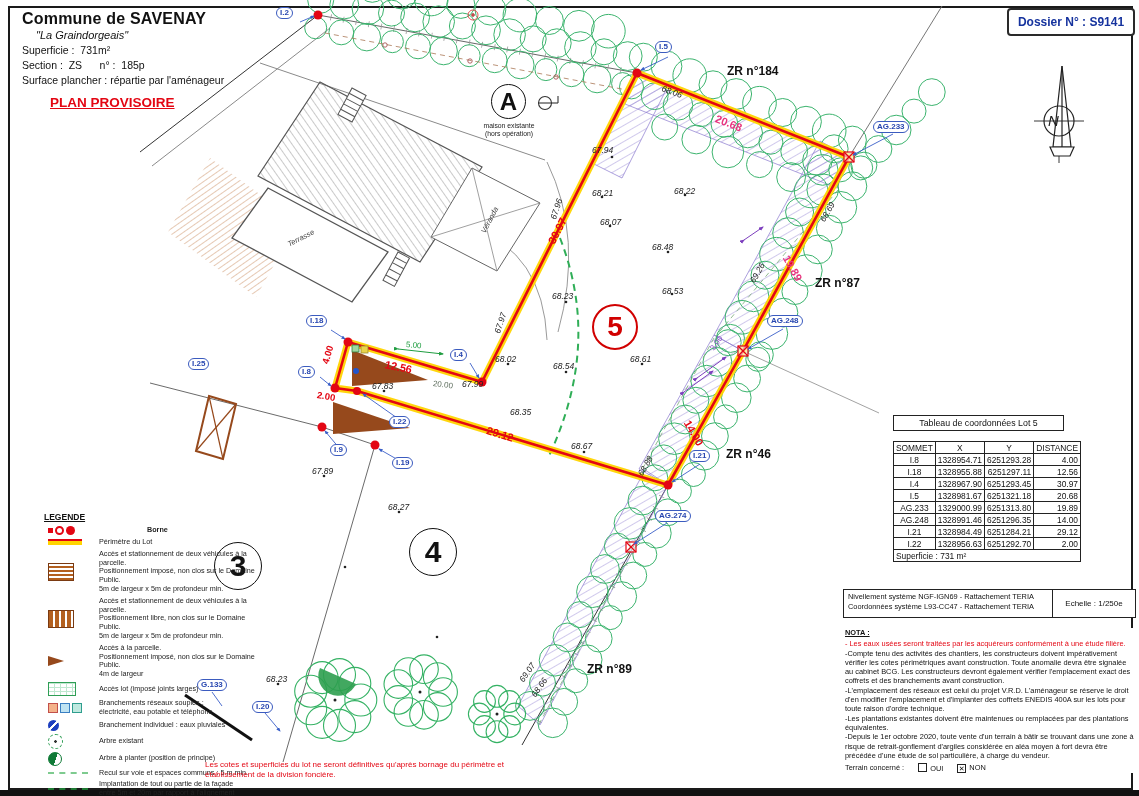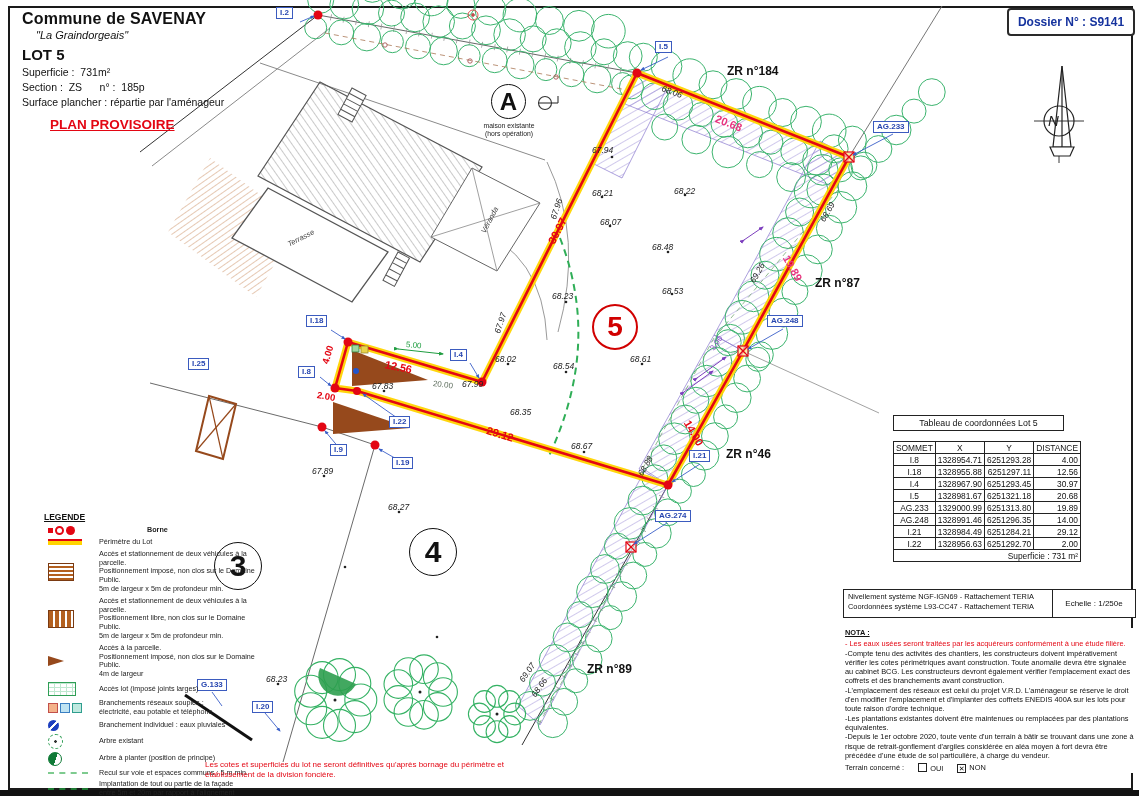--- a/index.html
+++ b/index.html
@@ -20,21 +20,21 @@
   
   .dossier{position:absolute;left:1007px;top:8px;width:124px;height:24px;border:2px solid #2a2a2a;
            border-radius:4px;display:flex;align-items:center;justify-content:center;
            font-size:12px;font-weight:bold;color:#16339e;background:#fff;}
 
   
   .north-n{position:absolute;left:1048px;top:112px;font-size:15px;font-style:italic;color:#222;}
 
   
   .bub{position:absolute;font-size:8px;font-weight:bold;color:#2746b0;border:1px solid #3b5bbf;
-       border-radius:0;padding:0 3px;background:#fff;line-height:10px;white-space:nowrap;z-index:4;}
+       border-radius:6px;padding:0 3px;background:#fff;line-height:10px;white-space:nowrap;z-index:4;}
   .parcel{position:absolute;font-size:12px;font-weight:bold;white-space:nowrap;z-index:3;}
   .elev{position:absolute;font-style:italic;font-size:8.5px;color:#222;white-space:nowrap;
         transform-origin:left center;z-index:3;}
   .dist{position:absolute;font-size:9.5px;font-weight:bold;color:#e30613;white-space:nowrap;
         transform-origin:left center;z-index:3;}
   .dist.pink{color:#e8327d;}
   .dim{position:absolute;font-size:8px;color:#1f9d40;white-space:nowrap;transform-origin:left center;z-index:3;}
   .dim.gray{color:#5f6f5f;}
   .dim.purple{color:#7d3fbe;}
   .lotnum{position:absolute;border-radius:50%;display:flex;align-items:center;justify-content:center;
@@ -46,21 +46,21 @@
             white-space:nowrap;z-index:3;}
 
   
   .coord{position:absolute;left:893px;top:415px;width:171px;background:#fff;z-index:5;}
   .coord-title{border:1px solid #222;text-align:center;font-size:8.8px;padding:2px 0;background:#fff;}
   .coord table{border-collapse:collapse;width:100%;margin-top:10px;background:#fff;}
   .coord th,.coord td{border:1px solid #222;font-size:8.4px;padding:0 2px;height:11px;}
   .coord th{font-weight:normal;text-align:center;}
   .coord td{text-align:right;}
   .coord td:first-child{text-align:center;}
-  .coord .foot td{text-align:right;}
+  .coord .foot td{text-align:left;}
 
   
   .refbox{position:absolute;left:843px;top:589px;width:291px;height:27px;border:1px solid #222;
           display:flex;background:#fff;z-index:5;}
   .refbox .rleft{flex:1;padding:2px 4px;font-size:7.4px;line-height:10px;}
   .refbox .rright{width:82px;border-left:1px solid #222;display:flex;align-items:center;
                   justify-content:center;font-size:8px;}
 
   
   .nota{position:absolute;left:845px;top:628px;width:289px;font-size:7.4px;line-height:9.3px;
@@ -464,21 +464,20 @@
       <circle cx="1059" cy="121" r="15" fill="none"></circle>
       <line x1="1034" y1="121" x2="1084" y2="121" stroke-width="0.9"></line>
       <line x1="1059" y1="147" x2="1059" y2="163" stroke-width="0.9"></line>
       <path d="M1050,147 L1074,147 L1070,156 L1054,156 Z"></path>
     </g>
   </svg>
 
   <div class="title-block">
     <div class="tb-commune">Commune de SAVENAY</div>
     <div class="tb-place">"La Graindorgeais"</div>
-    <div class="tb-lot">LOT 5</div>
     <div class="tb-line">Superficie :  731m²</div>
     <div class="tb-line">Section :  ZS      n° :  185p</div>
     <div class="tb-line">Surface plancher : répartie par l'aménageur</div>
     <div class="tb-status">PLAN PROVISOIRE</div>
   </div>
 
   <div class="dossier">Dossier N° : S9141</div>
   <div class="north-n">N</div>
 
   <div class="parcel" style="left:727px;top:64px">ZR n°184</div>

